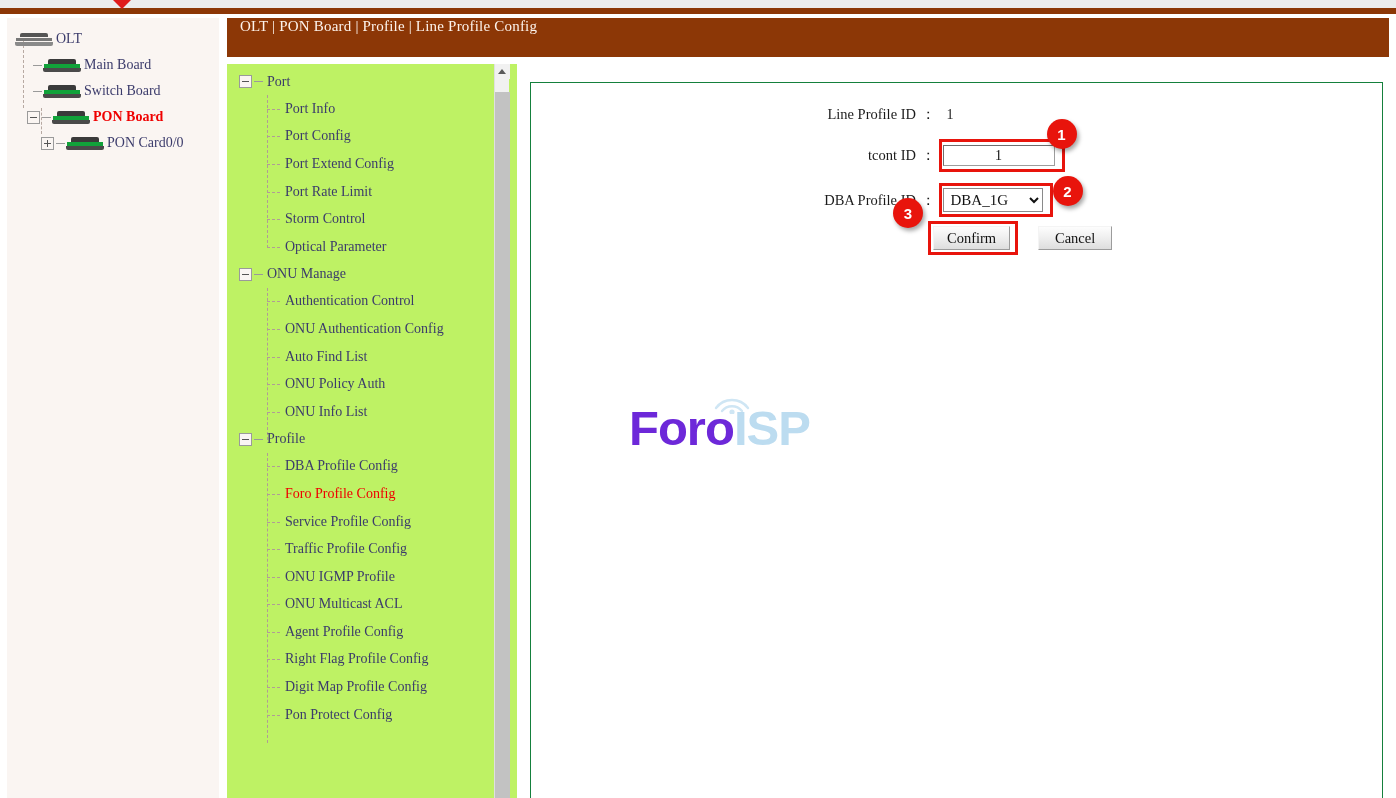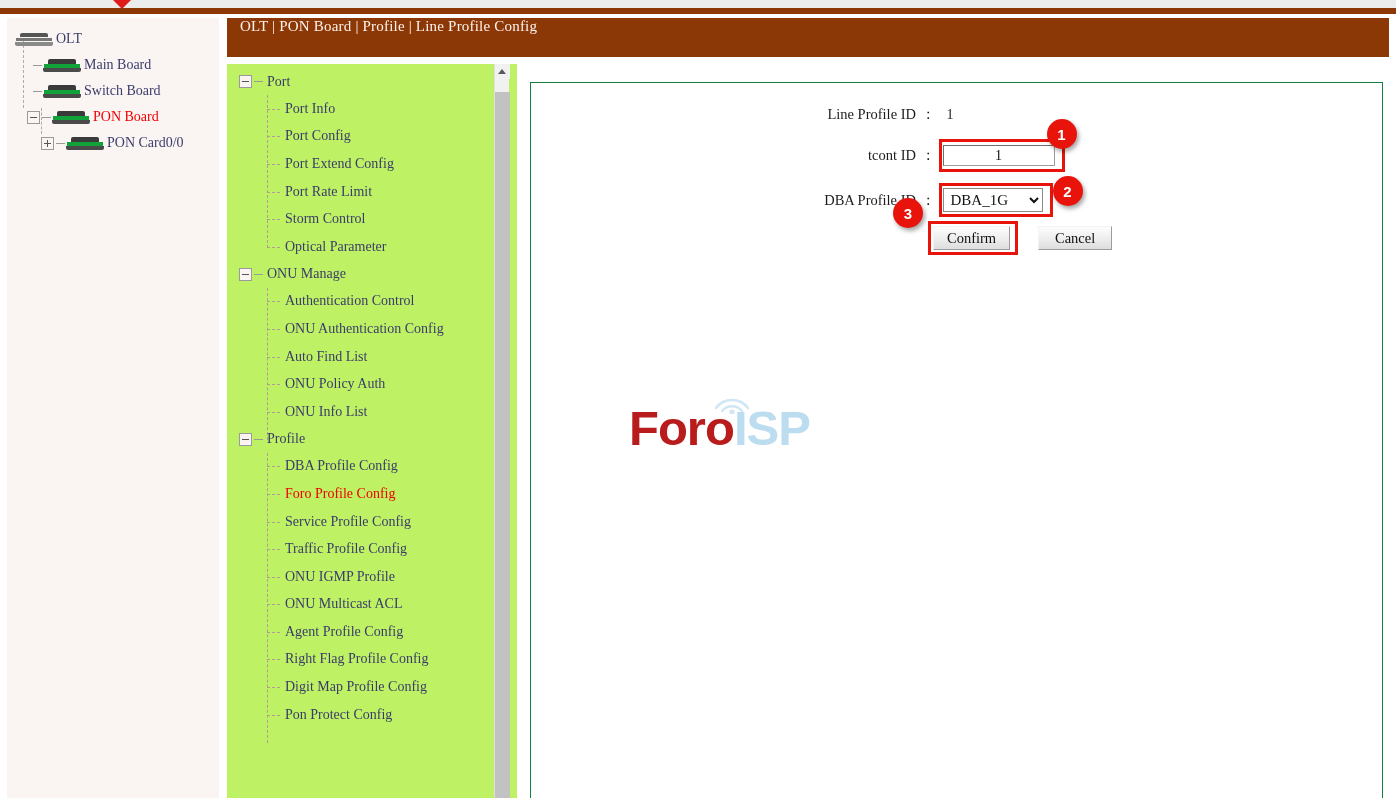--- a/index.html
+++ b/index.html
@@ -66,21 +66,21 @@
     position: relative;
     display: flex; align-items: center;
     height: 26px;
     white-space: nowrap;
   }
   .tlabel {
     font-size: 14px;
     color: #3b3b6b;
     margin-left: 1px;
   }
-  .tlabel.hl { color: #ef0000; }
+  .tlabel.hl { color: #ef0000; font-weight: bold; }
 
   
   .dev-icon {
     position: relative;
     width: 38px; height: 13px;
     margin-right: 2px;
     flex: none;
   }
   .dev-icon i.top {
     position: absolute; left: 5px; top: 0;
@@ -333,21 +333,21 @@
     width: 210px; height: 70px;
     user-select: none;
   }
   #wm-text {
     position: absolute; left: 0; top: 12px;
     font-family: "Liberation Sans", sans-serif;
     font-size: 49px;
     font-weight: bold;
     letter-spacing: -1px;
   }
-  #wm-foro { color: #b91c1c; }
+  #wm-foro { color: #6d28d9; }
   #wm-isp  { color: #bcdcf0; }
   #wm-wifi { position: absolute; left: 83px; top: 2px; width: 40px; height: 24px; }
 </style>
 </head>
 <body>
 
 <div id="top-strip">
   <div id="top-strip-bar"></div>
   <div id="top-marker"></div>
 </div>

